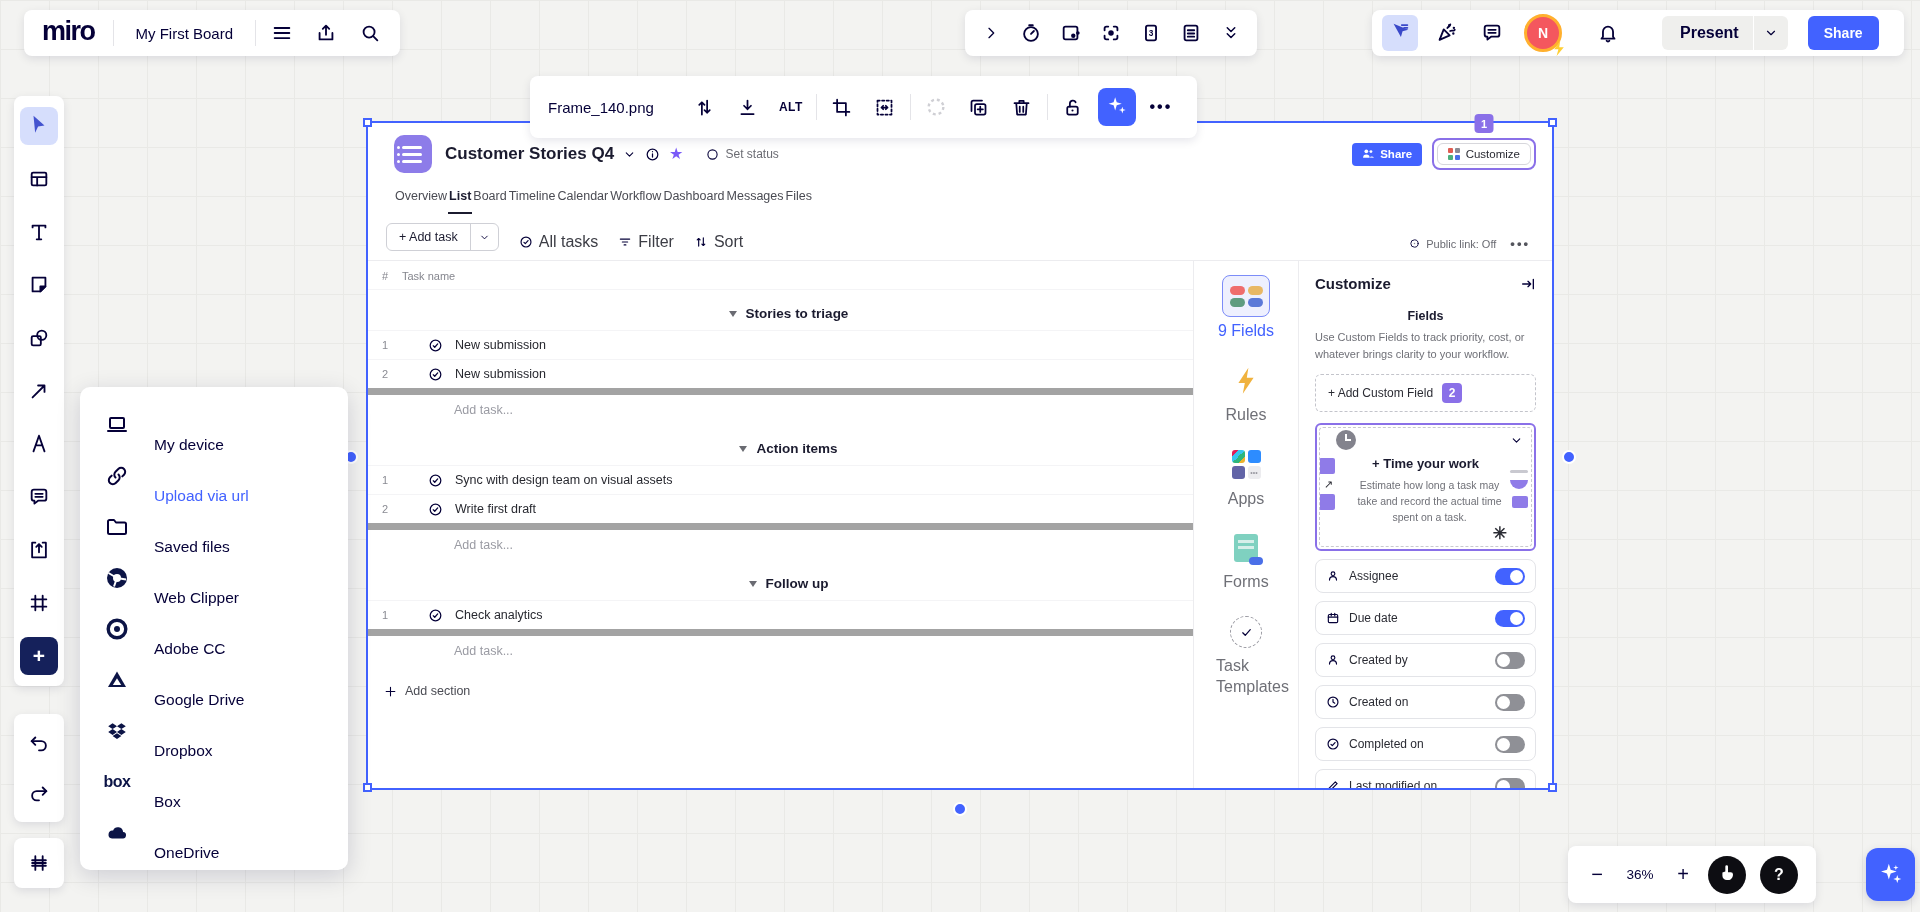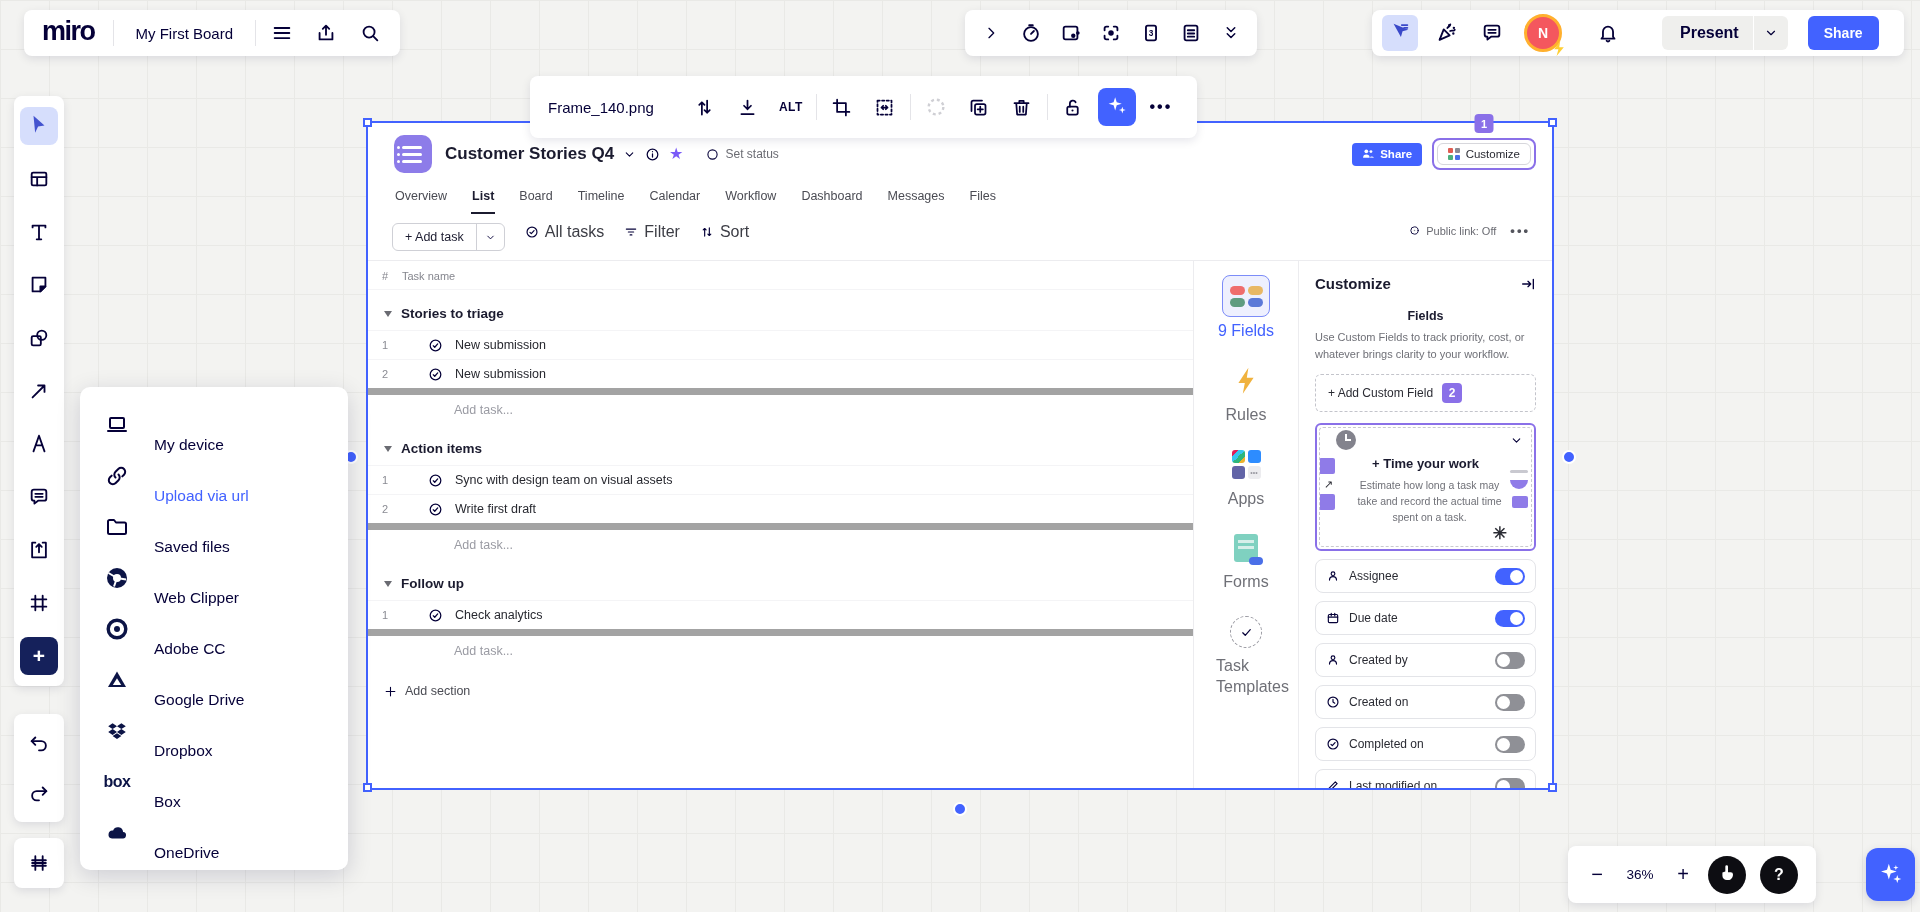--- a/index.html
+++ b/index.html
@@ -58,40 +58,40 @@
   .cust-outline{border:2px solid #8a70e8;border-radius:8px;padding:3px;position:relative;}
   .cust-btn{background:#fff;border:1px solid #d7d7dc;border-radius:6px;padding:4px 10px;display:flex;align-items:center;gap:6px;font-size:11.5px;color:#2a2b33;cursor:pointer;}
   .grid-ic{display:grid;grid-template-columns:5px 5px;grid-auto-rows:5px;gap:1.5px;}
   .grid-ic b{border-radius:1px;}
   .step-badge{position:absolute;top:-26px;left:50%;transform:translateX(-50%);width:19px;height:19px;background:#8a70e8;
     color:#fff;font-size:11px;font-weight:700;border-radius:4px;display:flex;align-items:center;justify-content:center;}
   .step-badge2{width:20px;height:20px;background:#8a70e8;color:#fff;font-size:12px;font-weight:700;border-radius:4px;
     display:flex;align-items:center;justify-content:center;flex:0 0 auto;}
 
   
-  .tabs{display:flex;gap:23px;padding:4px 26px 0;}
+  .tabs{display:flex;padding:4px 26px 0;}
   .tab{font-size:12.5px;color:#4a4b53;padding:6px 1px 9px;cursor:pointer;}
   .tab.active{font-weight:700;color:#1b1b2f;border-bottom:2.5px solid #1b1b2f;}
 
   
-  .list-toolbar{display:flex;align-items:flex-start;gap:20px;padding:9px 22px 9px 24px;}
+  .list-toolbar{display:flex;align-items:flex-end;gap:20px;padding:9px 22px 9px 18px;}
   .addtask{display:flex;border:1px solid #cfd0d6;border-radius:6px;overflow:hidden;cursor:pointer;}
   .addtask .seg1{padding:6px 12px;font-size:12.5px;color:#1b1b2f;}
   .addtask .segdiv{width:1px;background:#cfd0d6;}
   .addtask .seg2{padding:6px 8px;display:flex;align-items:center;}
   .tb-item{display:flex;align-items:center;gap:6px;font-size:16px;color:#3c3d45;cursor:pointer;}
   .tb-right{margin-left:auto;display:flex;align-items:center;gap:14px;}
   .publink{display:flex;align-items:center;gap:6px;font-size:11px;color:#6a6b72;}
 
   
   .app-main{flex:1;display:flex;border-top:1px solid #ececef;min-height:0;}
   .tasks-col{flex:1;min-width:0;}
   .thead{display:flex;padding:9px 0 7px;color:#85868e;font-size:11px;border-bottom:1px solid #f4f4f6;}
   .thead .c1{width:34px;padding-left:14px;box-sizing:border-box;}
-  .sec-head{display:flex;align-items:center;gap:9px;padding:16px 0 9px 16px;}
+  .sec-head{display:flex;align-items:center;gap:9px;padding:16px 0 9px 16px;justify-content:center;}
   .tri{width:0;height:0;border-left:4.5px solid transparent;border-right:4.5px solid transparent;border-top:6px solid #6a6b72;}
   .sec-name{font-size:13.5px;font-weight:700;color:#1b1b2f;}
   .trow{display:flex;align-items:center;height:28px;border-top:1px solid #f4f4f6;}
   .trow .num{width:34px;padding-left:14px;font-size:11px;color:#8a8b93;box-sizing:border-box;}
   .trow .chk{margin-left:26px;display:flex;}
   .trow .tname{font-size:12.5px;color:#27282f;margin-left:12px;}
   .addrow{padding:8px 0 8px 86px;font-size:12.5px;color:#9a9ba3;border-top:7px solid #a3a3a3;cursor:pointer;}
   .addsec{display:flex;align-items:center;gap:8px;padding:18px 0 0 16px;font-size:12.5px;color:#4a4b53;cursor:pointer;}
 
   

